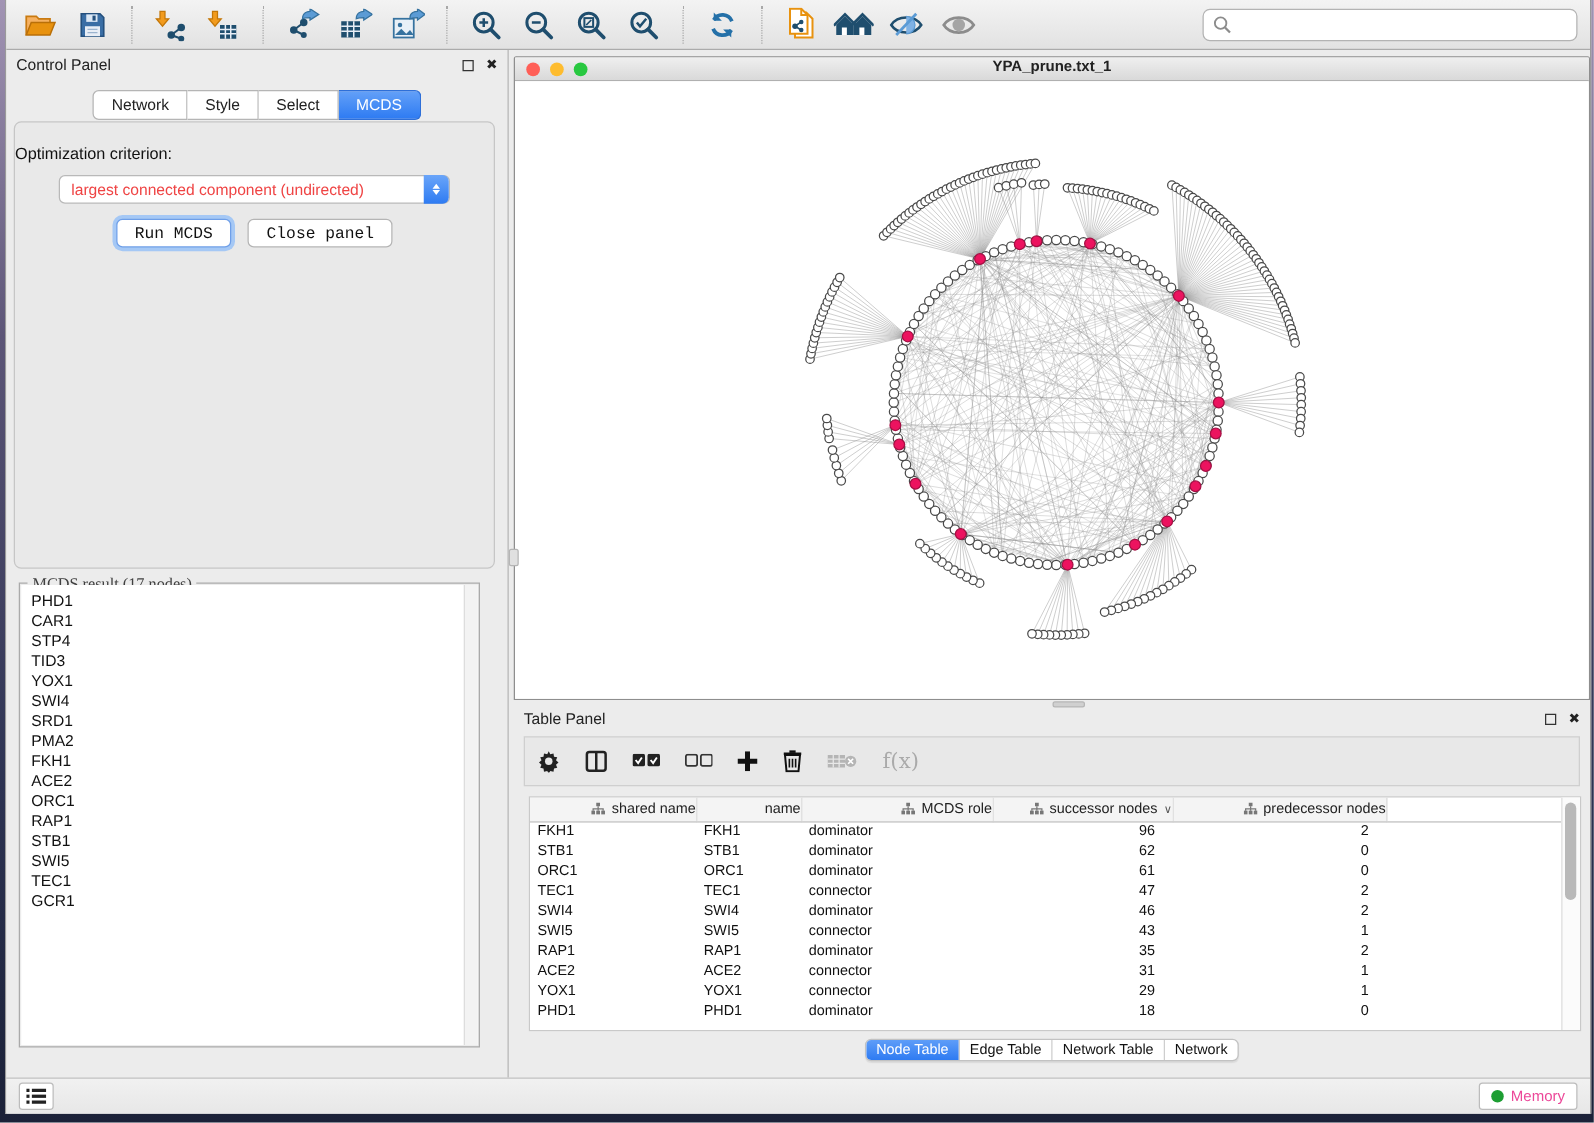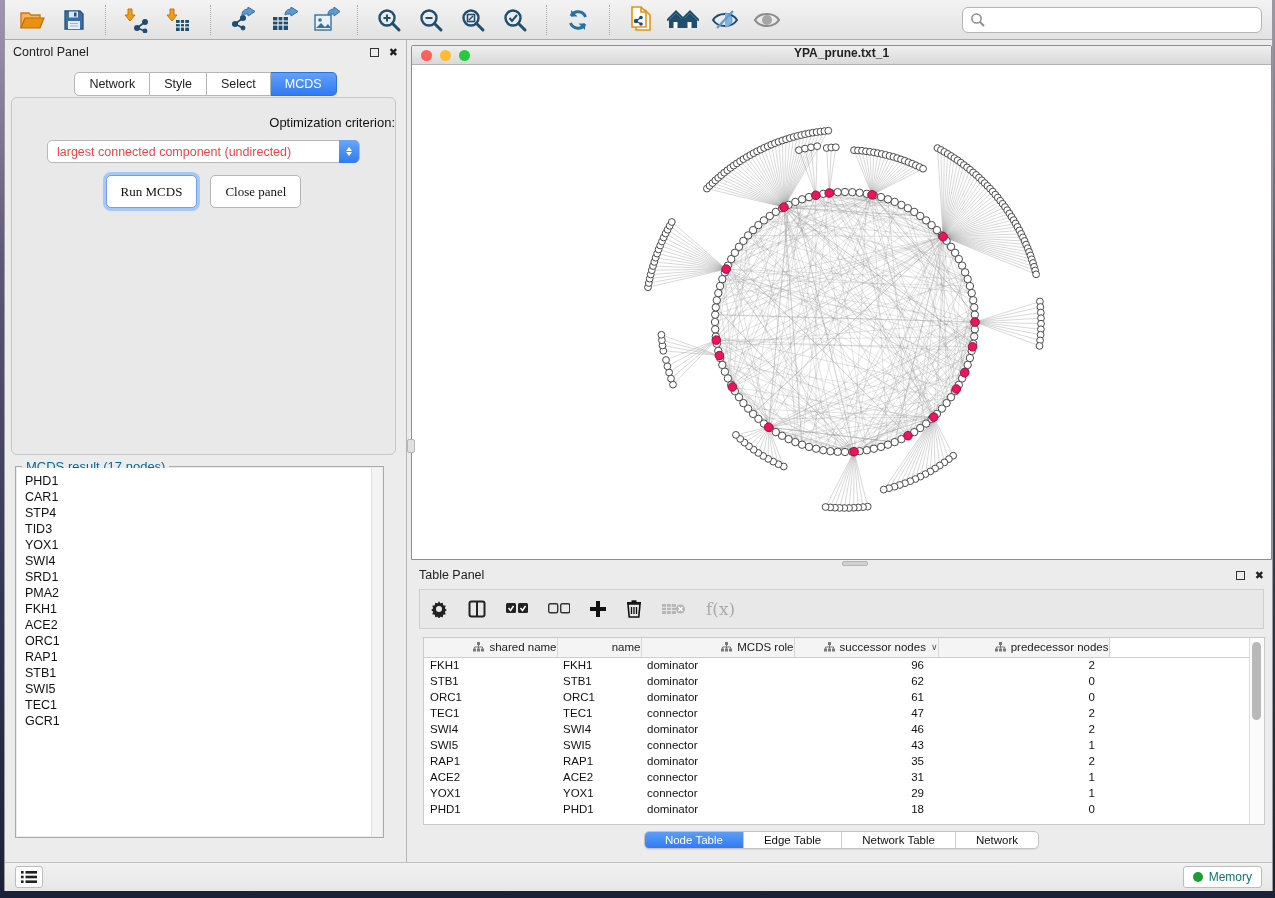--- a/index.html
+++ b/index.html
@@ -49,49 +49,49 @@
   }
   .seg:first-child { border-left:1px solid #b5b5b5; border-radius:5px 0 0 5px; }
   .seg:last-child { border-radius:0 5px 5px 0; }
   .seg.active {
     background:linear-gradient(180deg,#63a0f8,#2e7bf2); color:#fff; border-color:#2e6fd8;
   }
   .sub-panel {
     position:absolute; left:6px; right:10px; top:57px; height:358px;
     background:#e9e9e9; border:1px solid #c6c6c6; border-radius:6px;
   }
-  .opt-label { text-align:right; font-size:13px; color:#111; margin-top:17px; }
+  .opt-label { text-align:left; font-size:13px; color:#111; margin-top:17px; }
   .dropdown {
     position:relative; margin:10px auto 0 auto; width:313px; height:23px;
     background:#fff; border:1px solid #b9b9b9; border-radius:5px;
     font-size:12.5px; color:#ef4444; display:flex; align-items:center; padding-left:9px;
   }
   .dd-stepper {
     position:absolute; right:0; top:-1px; width:20px; height:23px;
     background:linear-gradient(180deg,#6aa5f9,#2e7bf2); border-radius:0 5px 5px 0;
     display:flex; flex-direction:column; align-items:center; justify-content:center; gap:1px;
   }
   .dd-arrow { width:0; height:0; border-left:3.5px solid transparent; border-right:3.5px solid transparent; }
   .dd-arrow.up { border-bottom:4px solid #fff; }
   .dd-arrow.down { border-top:4px solid #fff; }
   .btn-row { display:flex; justify-content:center; gap:13px; margin-top:12px; }
   .push-btn {
     font-size:13px; color:#111; background:#fff; border:1px solid #b5b5b5;
-    border-radius:5px; padding:3px 14px; height:33px;
-    font-family:Liberation Serif, serif;
+    border-radius:5px; padding:3px 14px; height:23px;
+    font-family:Liberation Mono, monospace;
   }
   .push-btn.focused { box-shadow:0 0 0 3px #a5c8f5; border-color:#6f9fe8; }
   
   .groupbox {
     position:absolute; left:10px; right:22px; top:426px; height:372px;
     border:1px solid #aaa;
   }
   .groupbox-title {
     position:absolute; top:-8px; left:6px; background:#ececec; padding:0 4px;
-    font-size:13px; color:#0369a1;
+    font-size:13px; color:#404040;font-family:Liberation Serif, serif;
   }
   .result-list {
     position:absolute; inset:1px; background:#fff; overflow:hidden;
     padding:5px 0 0 8px; font-size:12.5px; color:#111; line-height:16px;
   }
   .result-scroll {
     position:absolute; top:1px; bottom:1px; right:1px; width:11px;
     background:#f3f3f3; border-left:1px solid #ddd;
   }
   
@@ -143,36 +143,36 @@
   .nodetable td {
     height:16px; font-size:11.5px; color:#111; padding:0 6px; white-space:nowrap; overflow:hidden;
   }
   .nodetable td.num { text-align:right; padding-right:14px; }
   .vscroll { width:15px; background:#fbfbfb; border-left:1px solid #ddd; position:relative; }
   .vthumb { position:absolute; left:2px; top:4px; width:9px; height:78px; background:#b9b9b9; border-radius:5px; }
   .sort-chev { font-size:9px; color:#555; }
   
   .bottom-tabs { position:absolute; bottom:8px; left:0; right:0; display:flex; justify-content:center; }
   .btab-group { display:flex; background:#fff; border:1px solid #c2c2c2; border-radius:5px; overflow:hidden; box-shadow:0 1px 1px rgba(0,0,0,0.08); }
-  .btab { font-size:11.5px; padding:2px 20px; color:#111; border-left:1px solid #cecece; cursor:default; }
+  .btab { font-size:11.5px; padding:2px 8px; color:#111; border-left:1px solid #cecece; cursor:default; }
   .btab:first-child { border-left:none; }
   .btab.active { background:linear-gradient(180deg,#5e9df8,#2e7bf2); color:#fff; }
   
   .statusbar {
     position:absolute; left:0; right:0; bottom:0; height:29px;
     background:linear-gradient(180deg,#f1f1f1,#e7e7e7); border-top:1px solid #c2c2c2;
     display:flex; align-items:center; padding:0 10px;
   }
   .sb-left-btn {
     width:28px; height:22px; background:#fff; border:1px solid #bcbcbc; border-radius:3px;
     display:flex; align-items:center; justify-content:center;
   }
   .memory-btn {
     margin-left:auto; height:22px; background:#fff; border:1px solid #bcbcbc; border-radius:3px;
-    display:flex; align-items:center; gap:6px; padding:0 9px; font-size:12px; color:#0f766e;
+    display:flex; align-items:center; gap:6px; padding:0 9px; font-size:12px; color:#ec4899;
   }
   .mem-dot { width:10px; height:10px; border-radius:50%; background:#1d9e33; }
   svg { display:block; }
 </style>
 </head>
 <body>
 
 <div class="app">
 
   <div class="toolbar">

